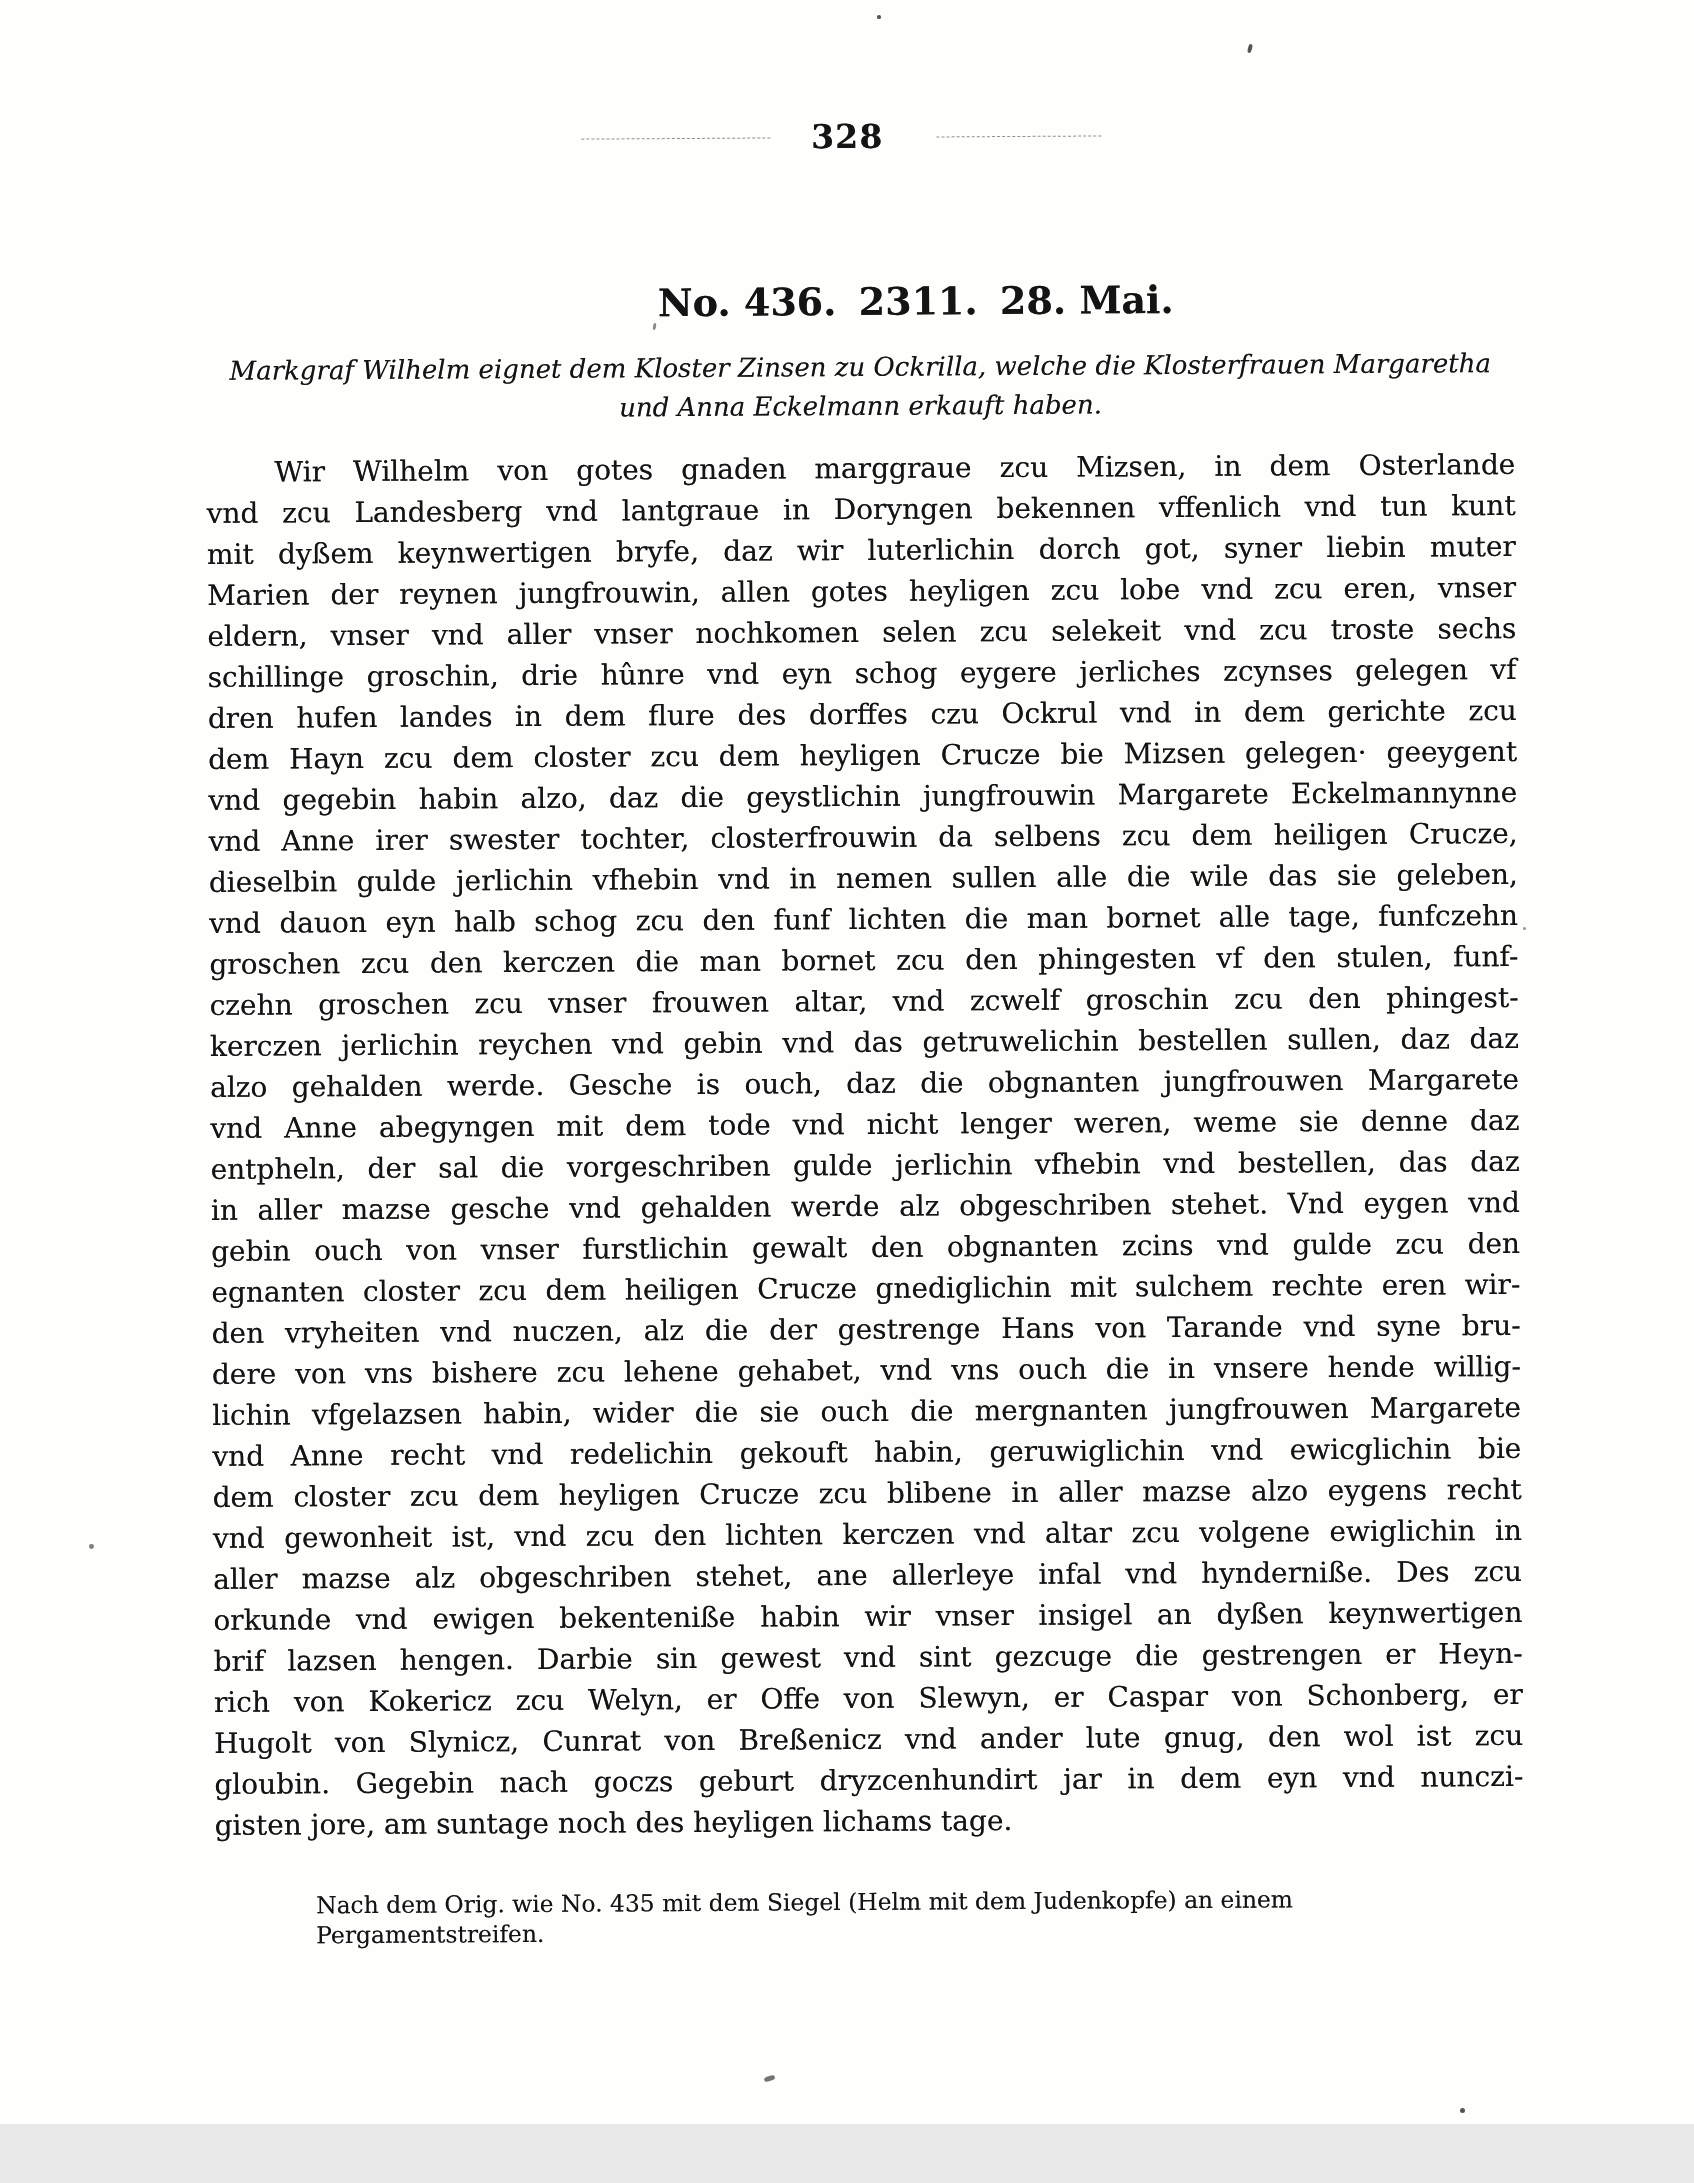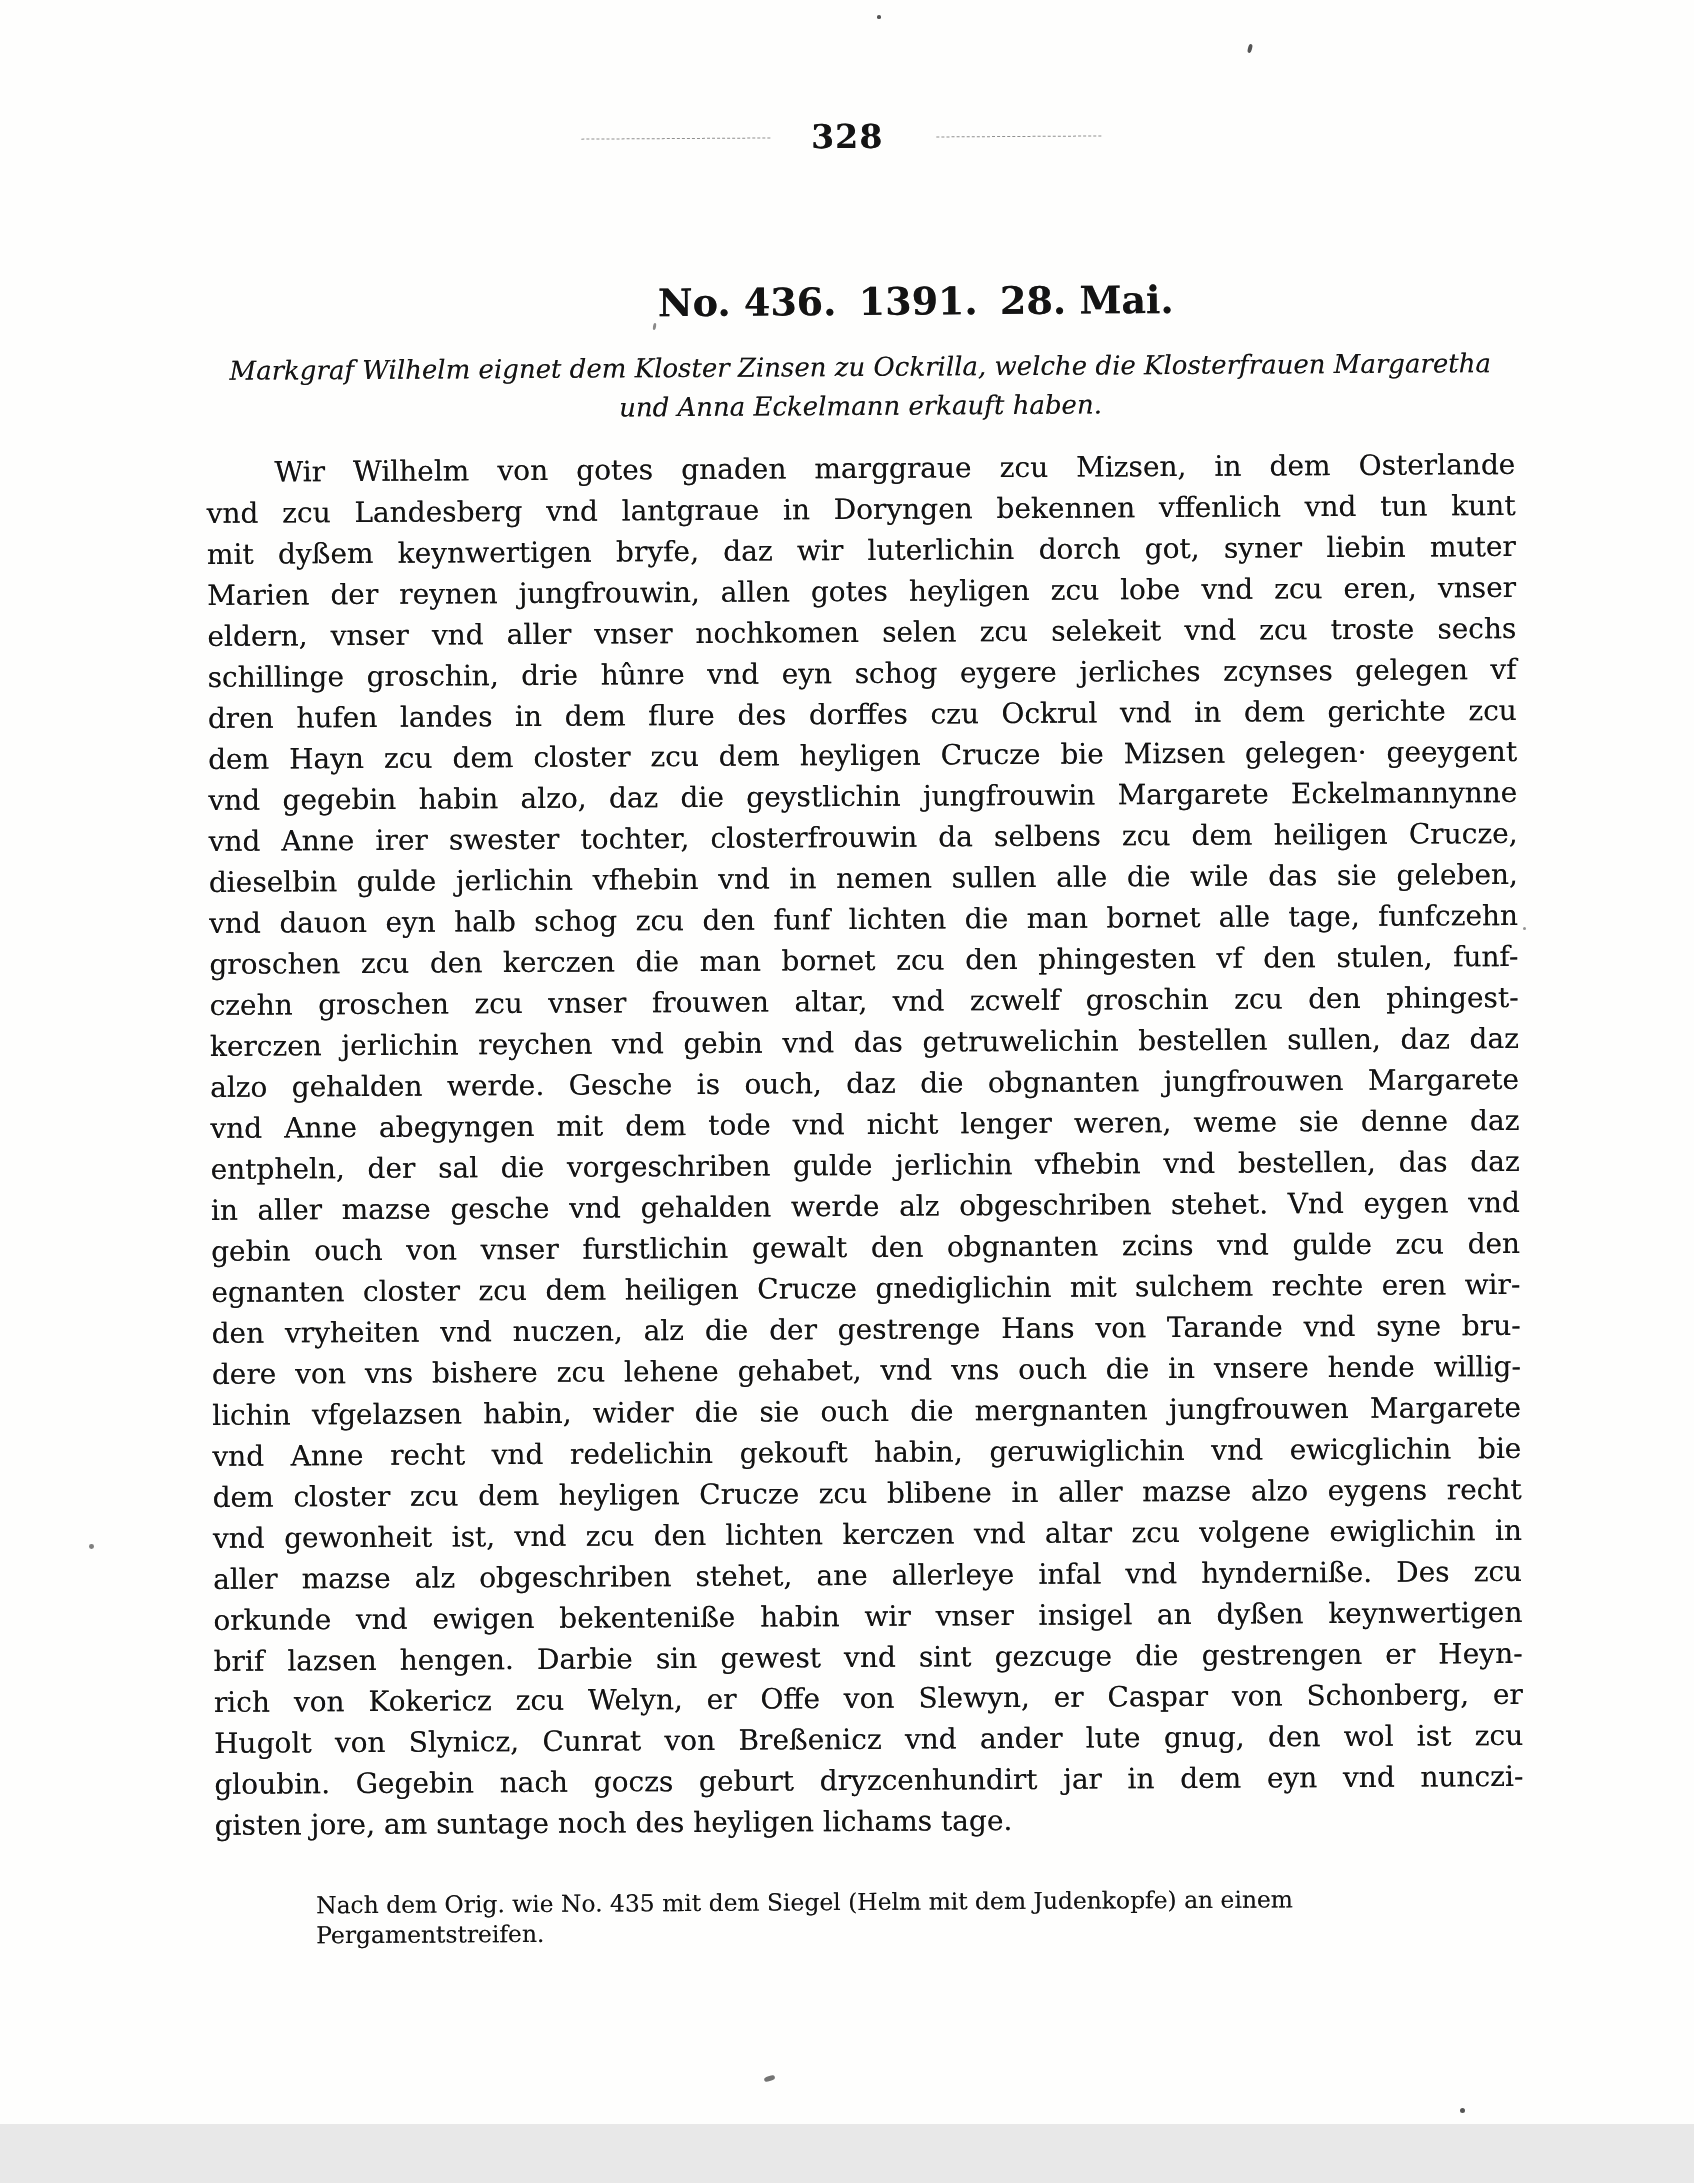--- a/index.html
+++ b/index.html
@@ -124,21 +124,21 @@
     <div class="pageno-row">
       <span class="rule-dash left"></span>
       <span class="pageno">328</span>
       <span class="rule-dash right"></span>
     </div>
 
     <div class="content">
 
       <div class="doc-heading">
         <span>No. 436.</span>
-        <span>1391.</span>
+        <span>2311.</span>
         <span>28. Mai.</span>
       </div>
 
       <div class="summary">
         <div>Markgraf Wilhelm eignet dem Kloster Zinsen zu Ockrilla, welche die Klosterfrauen Margaretha</div>
         <div>und Anna Eckelmann erkauft haben.</div>
       </div>
 
       <div class="bodytext">
         <div class="line first">Wir Wilhelm von gotes gnaden marggraue zcu Mizsen, in dem Osterlande</div>

